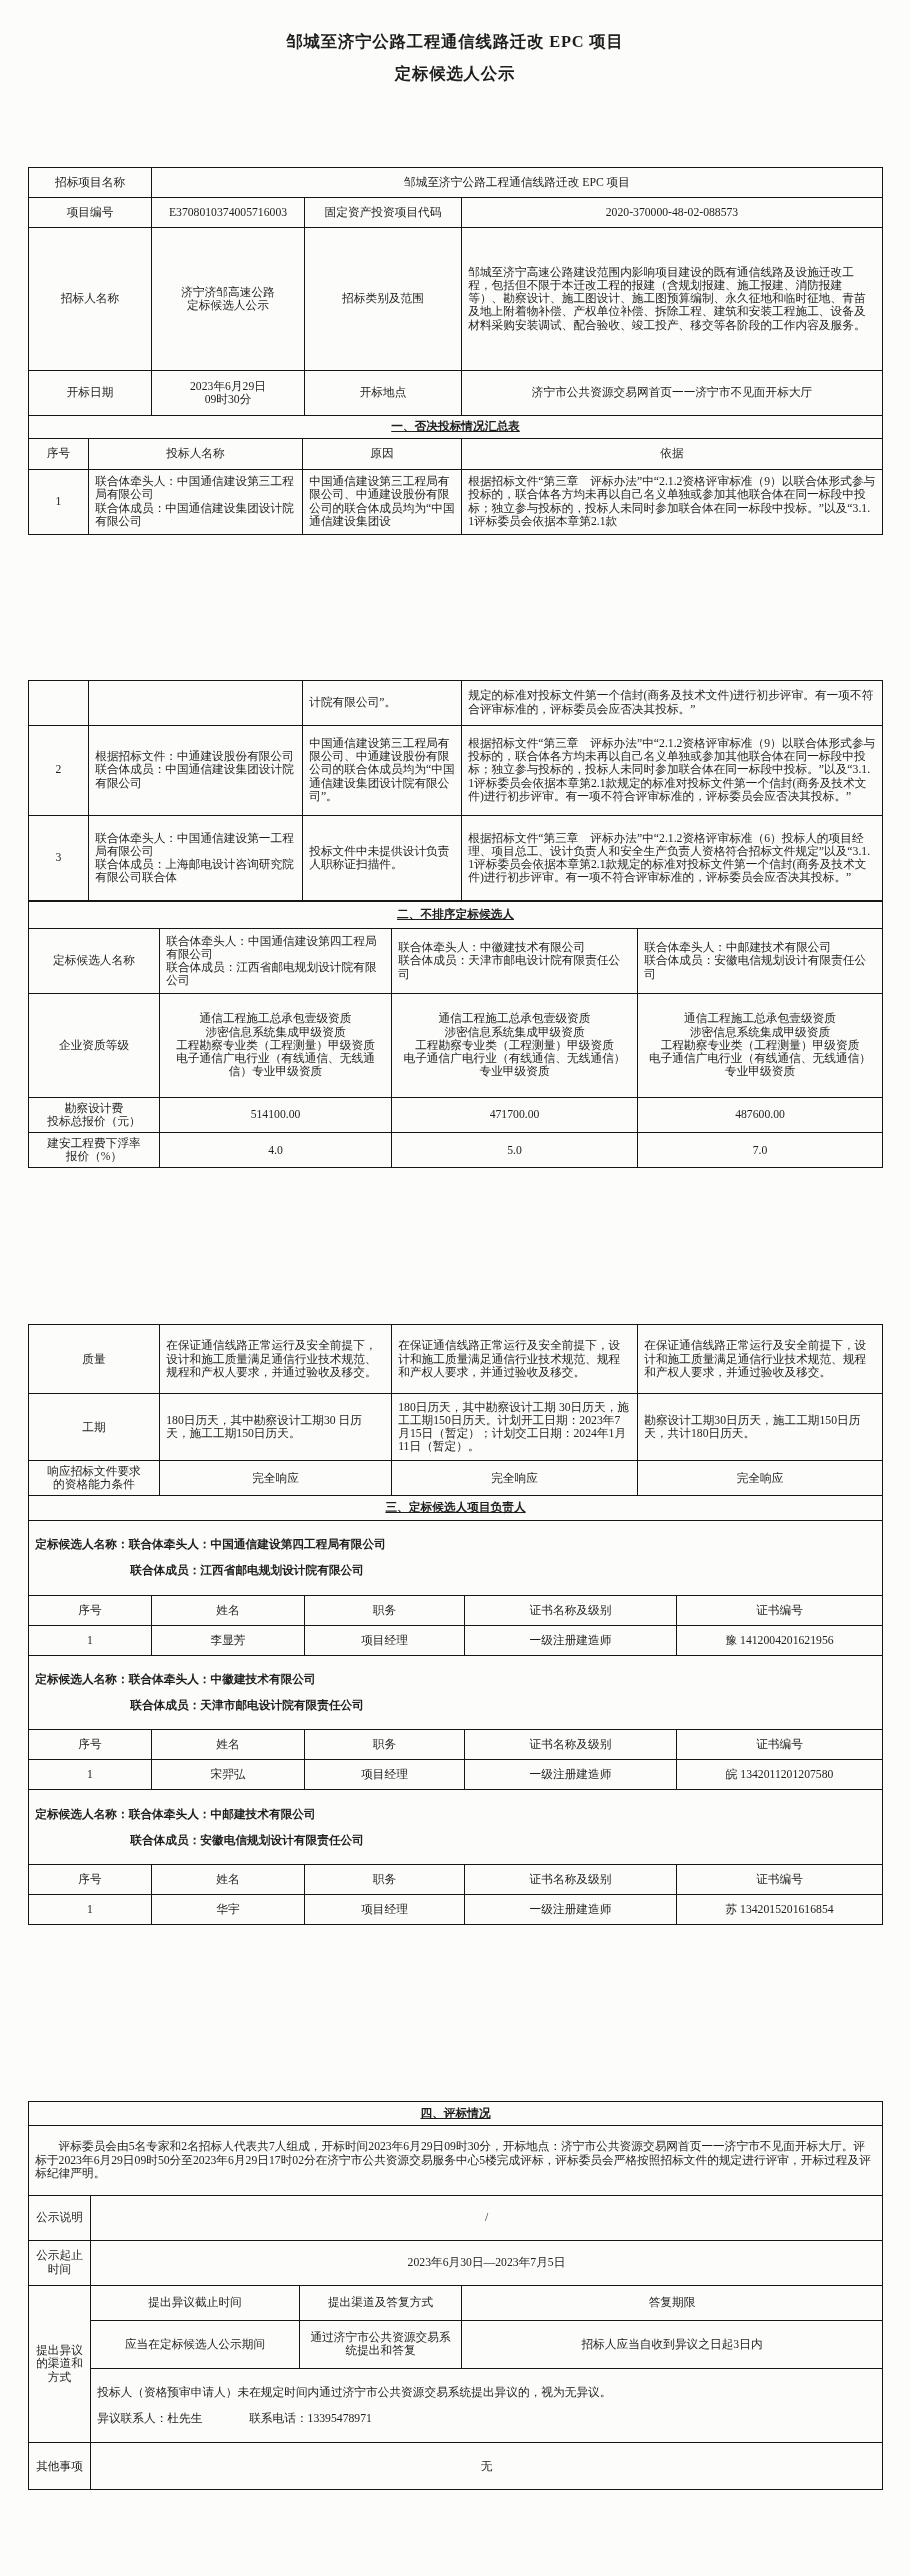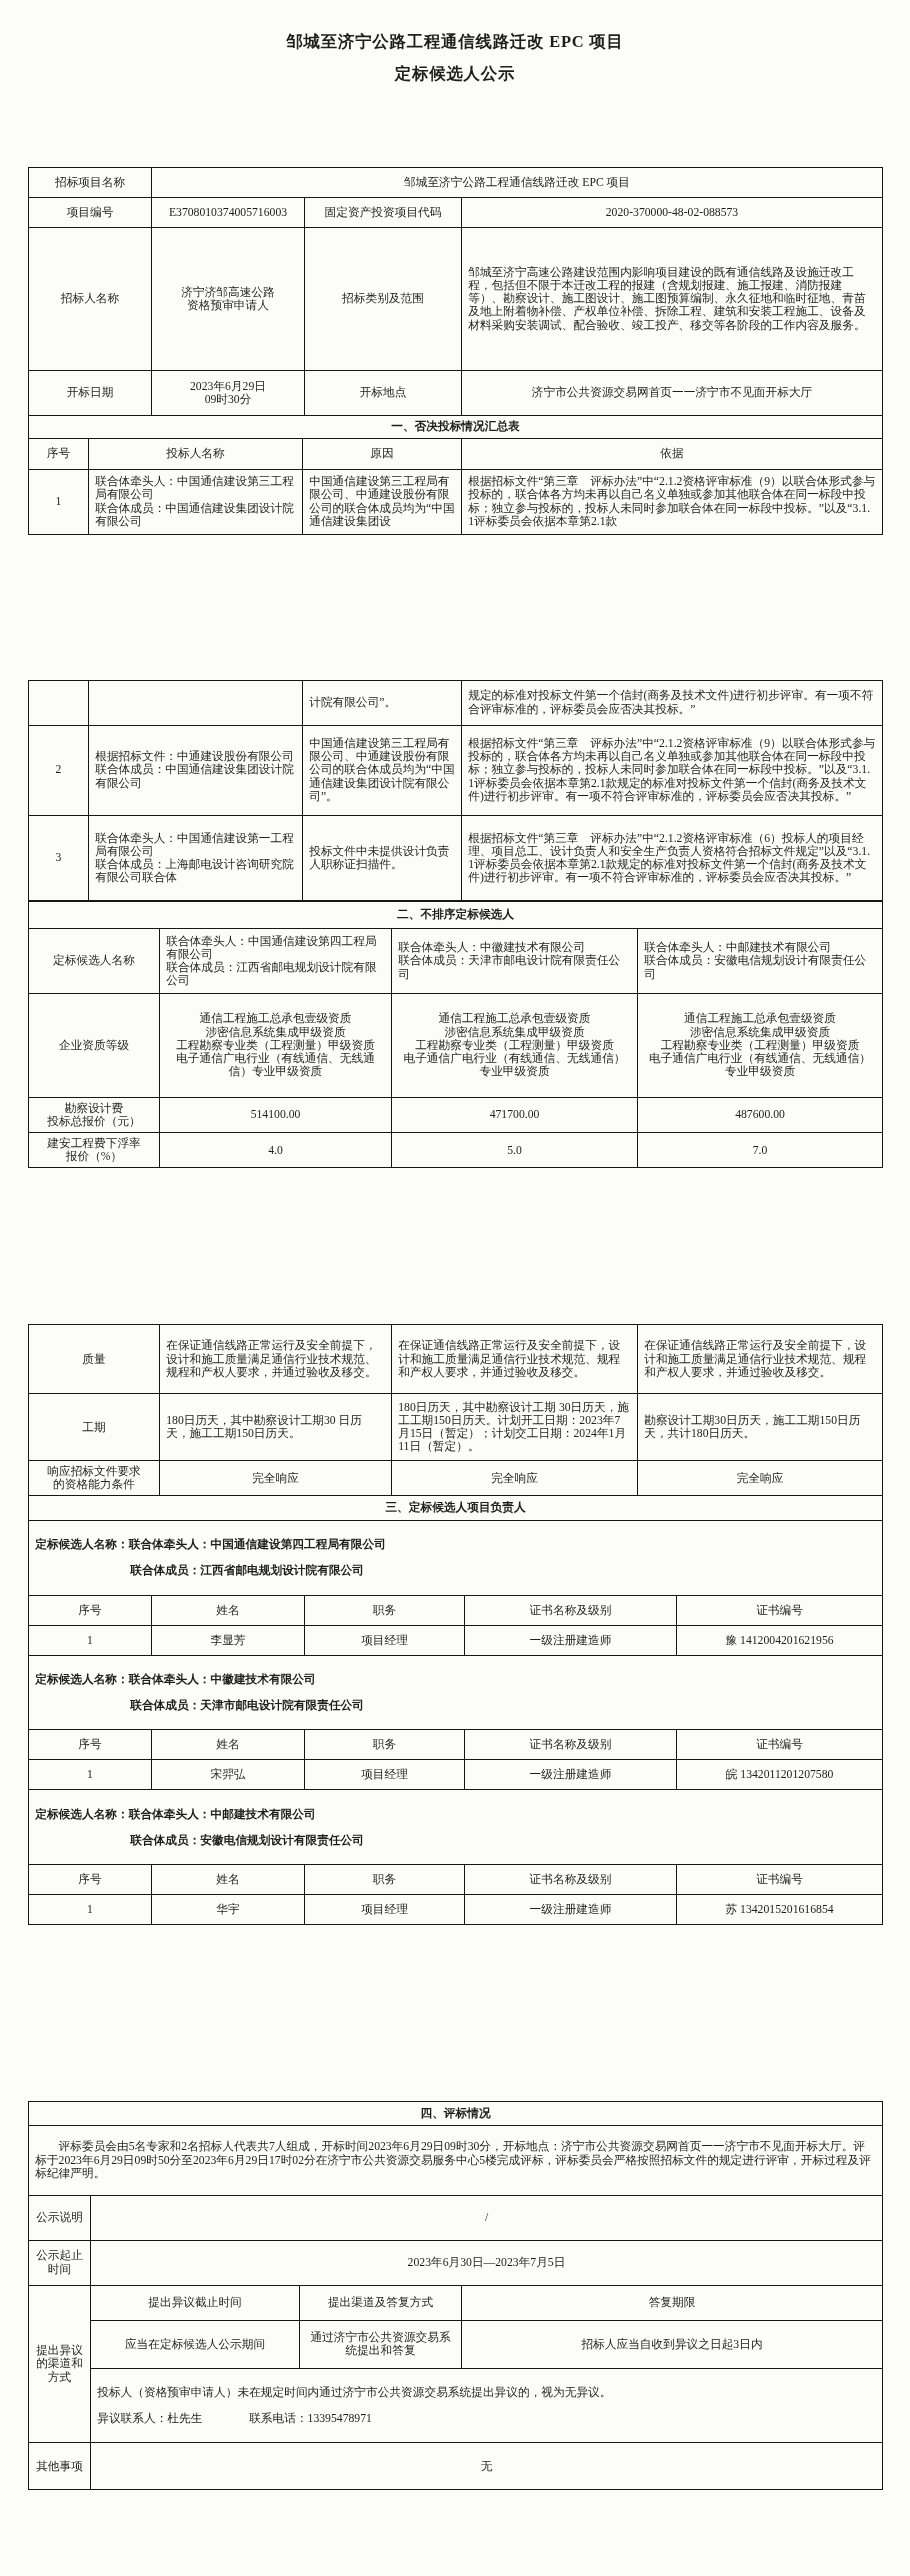--- a/index.html
+++ b/index.html
@@ -28,21 +28,21 @@
     padding:3.9px 6.2px;
     font-size:11.7px; line-height:13.2px;
     vertical-align:middle;
     white-space:pre-line;
     word-break:break-all;
   }
   .join { margin-top:-1.6px; }
   .lbl { font-weight:normal; text-align:center; }
   .ctr { text-align:center; }
   .lft { text-align:left; }
-  .sec { font-weight:bold; text-align:center; }
+  .sec { font-weight:bold; text-align:center;text-decoration:underline; }
   .lh46 { line-height:36px; }
   .lh30 { line-height:23.4px;margin-top:29px; }
   .lh26 { line-height:20px; }
   .lh20 { line-height:15.6px; }
   .lh28 { line-height:22px; }
   .summary { text-indent:2em; line-height:20px; padding:6.2px 9.3px; }
   .name-line2 { padding-left:95px; }
   .bold { font-weight:bold;margin-left:33px; }
   .g5lbl { padding:3.1px 11px; }
   .note-cell { padding:6.2px 11px; }
@@ -71,21 +71,21 @@
       </tr>
       <tr style="height:30px">
         <td class="lbl">项目编号</td>
         <td class="ctr">E3708010374005716003</td>
         <td class="lbl">固定资产投资项目代码</td>
         <td class="ctr">2020-370000-48-02-088573</td>
       </tr>
       <tr style="height:143px">
         <td class="lbl">招标人名称</td>
         <td class="ctr lh46">济宁济邹高速公路
-资格预审申请人</td>
+定标候选人公示</td>
         <td class="lbl">招标类别及范围</td>
         <td class="lft lh30">邹城至济宁高速公路建设范围内影响项目建设的既有通信线路及设施迁改工程，包括但不限于本迁改工程的报建（含规划报建、施工报建、消防报建等）、勘察设计、施工图设计、施工图预算编制、永久征地和临时征地、青苗及地上附着物补偿、产权单位补偿、拆除工程、建筑和安装工程施工、设备及材料采购安装调试、配合验收、竣工投产、移交等各阶段的工作内容及服务。</td>
       </tr>
       <tr style="height:45px">
         <td class="lbl">开标日期</td>
         <td class="ctr lh26">2023年6月29日
 09时30分</td>
         <td class="lbl">开标地点</td>
         <td class="ctr">济宁市公共资源交易网首页一一济宁市不见面开标大厅</td>
       </tr>

